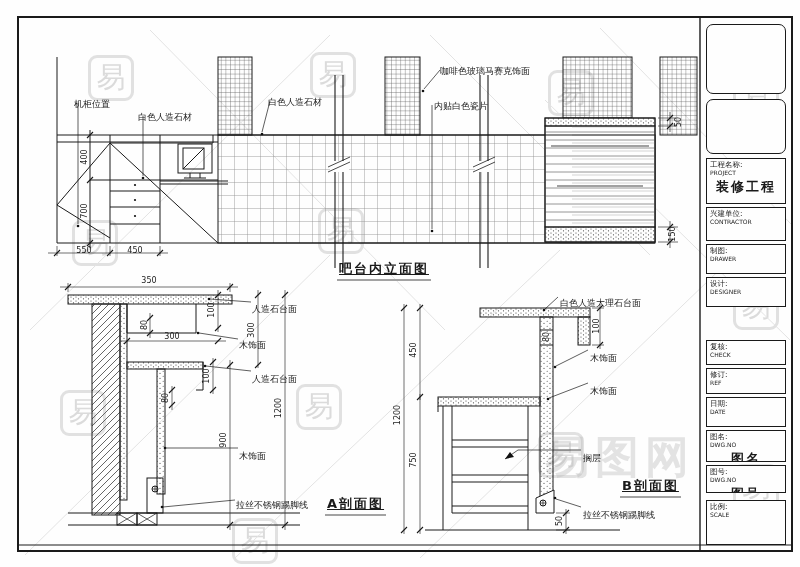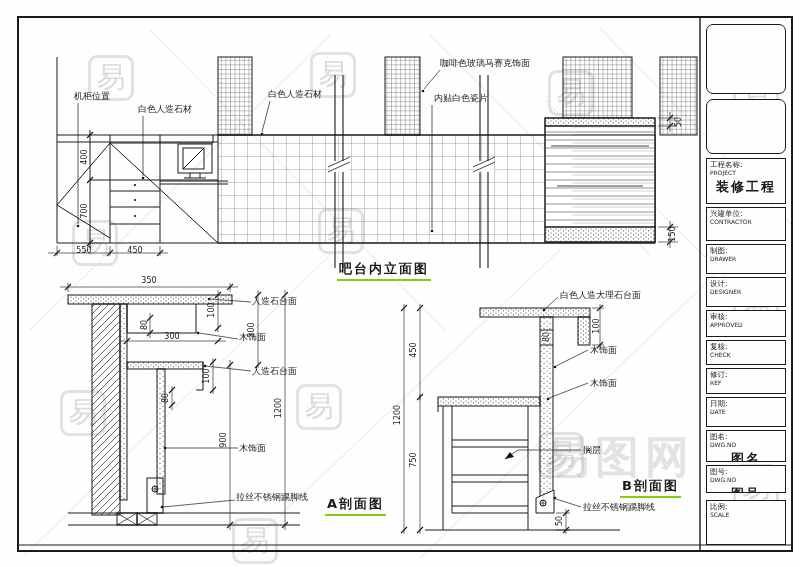--- a/index.html
+++ b/index.html
@@ -4,25 +4,25 @@
 <style>
   html,body{margin:0;padding:0;background:#fff;}
   .sheet{position:relative;width:800px;height:567px;background:#fefefe;overflow:hidden;
          font-family:"DejaVu Sans",sans-serif;color:#1a1a1a;}
   .wm{position:absolute;width:40px;height:40px;border:3px solid rgba(190,190,190,.45);
       border-radius:9px;color:rgba(190,190,190,.55);font-size:29px;line-height:38px;
       text-align:center;z-index:0;}
   .wm-big{position:absolute;font-size:44px;color:rgba(185,185,185,.38);letter-spacing:6px;
       z-index:0;font-weight:bold;}
   svg.linework{position:absolute;left:0;top:0;z-index:1;}
-  .lbl{position:absolute;font-size:9px;white-space:nowrap;z-index:2;}
+  .lbl{position:absolute;font-size:9px;white-space:nowrap;z-index:2;margin-top:8px;}
   .dim{position:absolute;font-size:8px;white-space:nowrap;z-index:2;transform:translate(-50%,-50%);}
   .vdim{transform:translate(-50%,-50%) rotate(-90deg);}
   .dtitle{position:absolute;font-size:13px;font-weight:bold;letter-spacing:2px;
-      border-bottom:2px solid #84cc16;padding:0 2px 1px;z-index:2;}
+      border-bottom:2px solid #a3a3a3;padding:0 2px 1px;z-index:2;text-decoration:underline;}
   .tb{position:absolute;left:706px;top:22px;width:82px;height:523px;z-index:2;}
   .tb .box{position:absolute;left:0;width:80px;border:1px solid #1a1a1a;box-sizing:border-box;
       background:#fefefe;overflow:hidden;}
   .tb .rounded{border-radius:7px;}
   .tb .cn{font-size:7.5px;padding:2px 0 0 3px;line-height:8px;}
   .tb .en{font-size:6px;padding:0 0 0 3px;line-height:7px;letter-spacing:0;}
   .tb .big{font-size:13px;text-align:center;letter-spacing:2px;margin-top:2px;font-weight:bold;}
 </style>
 </head>
 <body>
@@ -226,24 +226,20 @@
       <div class="en">CONTRACTOR</div>
     </div>
     <div class="box" style="top:222px;height:30px">
       <div class="cn">制图:</div>
       <div class="en">DRAWER</div>
     </div>
     <div class="box" style="top:255px;height:30px">
       <div class="cn">设计:</div>
       <div class="en">DESIGNER</div>
     </div>
-    <div class="box" style="top:288px;height:27px">
-      <div class="cn">审核:</div>
-      <div class="en">APPROVED</div>
-    </div>
     <div class="box" style="top:318px;height:25px">
       <div class="cn">复核:</div>
       <div class="en">CHECK</div>
     </div>
     <div class="box" style="top:346px;height:26px">
       <div class="cn">修订:</div>
       <div class="en">REF</div>
     </div>
     <div class="box" style="top:375px;height:30px">
       <div class="cn">日期:</div>

